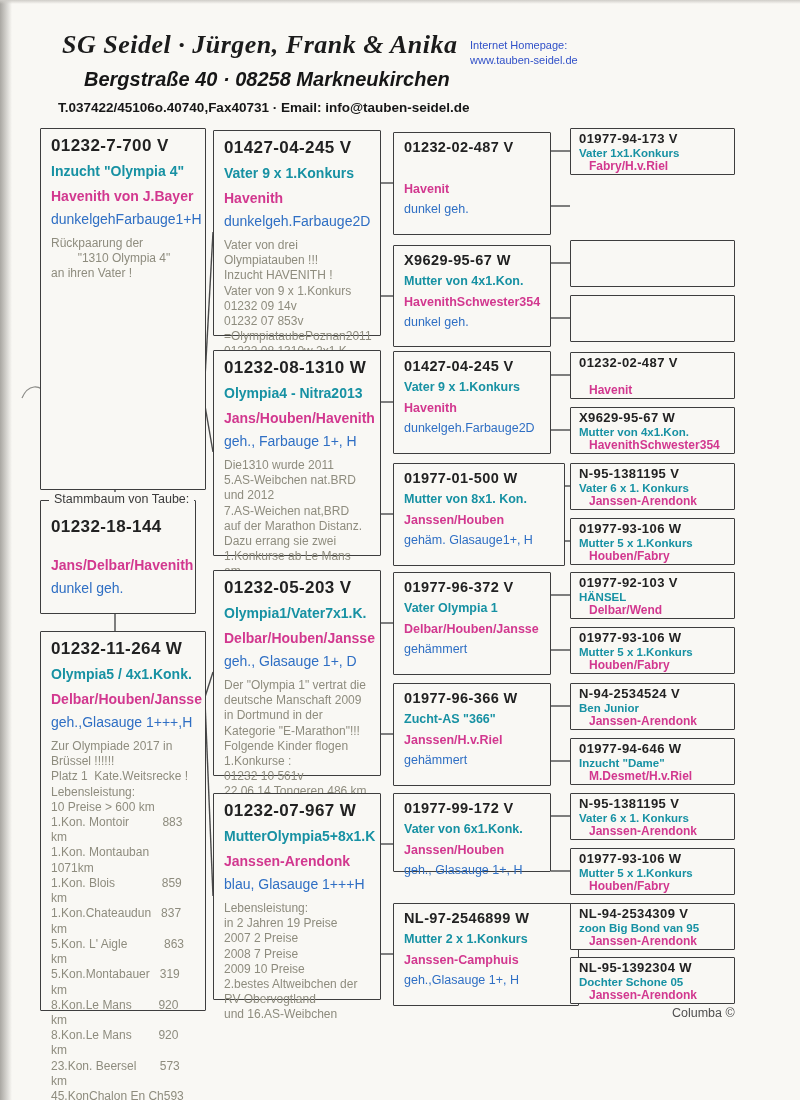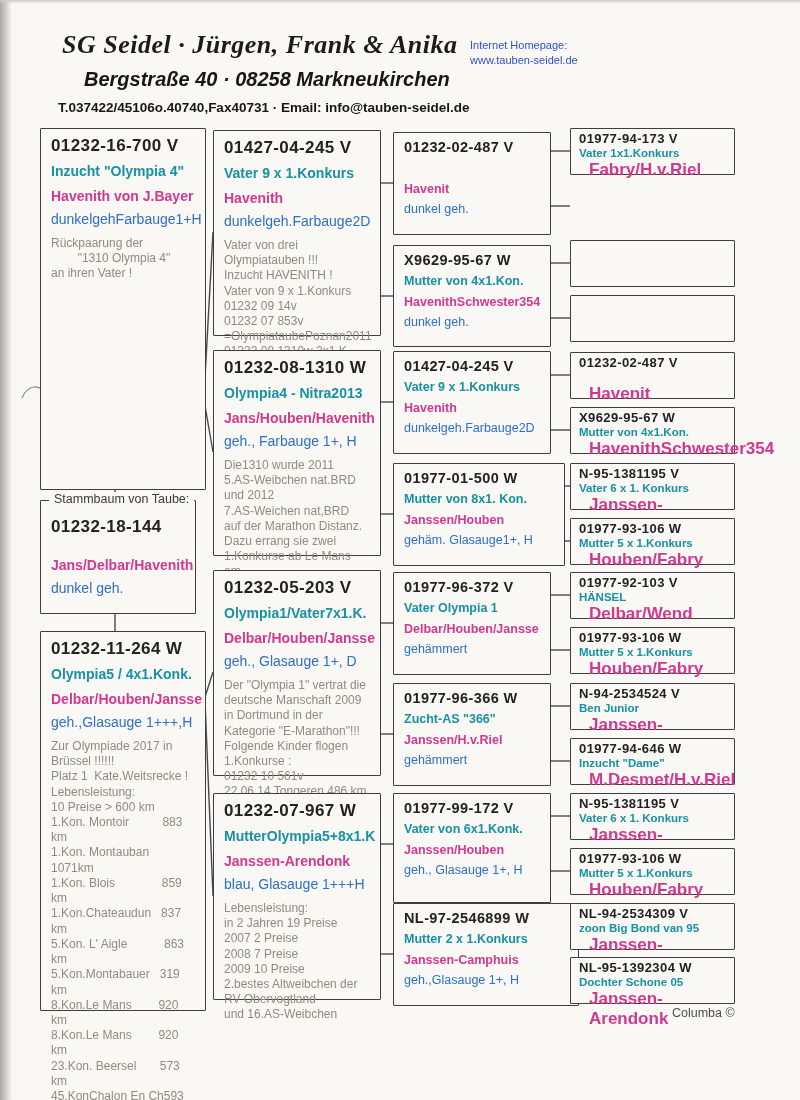--- a/index.html
+++ b/index.html
@@ -24,21 +24,21 @@
   .lg .ring{font-size:17px;margin-bottom:7px;}
   .md .ring{font-size:14.5px;margin-bottom:6px;}
   .sm .ring{font-size:13px;line-height:1.2;}
   .bname{font-weight:bold;color:#1791a3;min-height:1.2em;}
   .lg .bname{font-size:14px;margin-bottom:8px;}
   .md .bname{font-size:12.5px;margin-bottom:6px;}
   .sm .bname{font-size:11.5px;line-height:1.15;}
   .strain{font-weight:bold;color:#d2388f;}
   .lg .strain{font-size:14px;margin-bottom:7px;}
   .md .strain{font-size:12.5px;margin-bottom:6px;}
-  .sm .strain{font-size:17px;line-height:1.15;padding-left:10px;}
+  .sm .strain{font-size:12px;line-height:1.15;padding-left:10px;}
   .bdesc{color:#2f6fc4;}
   .lg .bdesc{font-size:14px;margin-bottom:9px;}
   .md .bdesc{font-size:12.5px;}
   .bnotes{color:#8e8c7e;font-size:12px;line-height:1.27;white-space:pre-wrap;}
   
   .subject{padding-top:16px;}
   .sub-label{position:absolute;top:-9px;left:8px;background:#f9f8f4;padding:0 5px;
     font-size:12.5px;color:#3a3a3a;white-space:nowrap;}
   #connector-svg{position:absolute;left:0;top:0;}
   #credit{position:absolute;left:672px;top:1006px;font-size:12.5px;color:#4f4f4f;text-align:center;}
@@ -88,21 +88,21 @@
         <path d="M551 761 H570"></path>
       <path d="M551 816 H570"></path>
         <path d="M551 871 H570"></path>
       <path d="M551 926 H570"></path>
         <path d="M551 980 H570"></path>
     </g>
     <path d="M22 398 C28 384 40 384 46 394 C50 401 58 399 63 392" stroke="#8a8a86" stroke-width="1.2" fill="none"></path>
   </svg>
 
   <div class="pbox lg" style="left:40px;top:128px;width:166px;height:362px">
-    <div class="ring">01232-16-700 V</div>
+    <div class="ring">01232-7-700 V</div>
     <div class="bname">Inzucht "Olympia 4"</div>
     <div class="strain">Havenith von J.Bayer</div>
     <div class="bdesc">dunkelgehFarbauge1+H</div>
     <div class="bnotes"><div>Rückpaarung der</div><div>        "1310 Olympia 4"</div><div>an ihren Vater !</div></div>
   </div>
 
   <div class="pbox lg subject" style="left:40px;top:500px;width:156px;height:114px">
     <span class="sub-label">Stammbaum von Taube:</span>
     <div class="ring" style="margin-bottom:20px">01232-18-144</div>
     <div class="strain">Jans/Delbar/Havenith</div>
@@ -175,21 +175,21 @@
     <div class="bname">Vater Olympia 1</div>
     <div class="strain">Delbar/Houben/Jansse</div>
     <div class="bdesc">gehämmert</div>
   </div>
   <div class="pbox md" style="left:393px;top:683px;width:158px;height:103px">
     <div class="ring">01977-96-366 W</div>
     <div class="bname">Zucht-AS "366"</div>
     <div class="strain">Janssen/H.v.Riel</div>
     <div class="bdesc">gehämmert</div>
   </div>
-  <div class="pbox md" style="left:393px;top:793px;width:158px;height:110px">
+  <div class="pbox md" style="left:393px;top:793px;width:158px;height:79px">
     <div class="ring">01977-99-172 V</div>
     <div class="bname">Vater von 6x1.Konk.</div>
     <div class="strain">Janssen/Houben</div>
     <div class="bdesc">geh., Glasauge 1+, H</div>
   </div>
   <div class="pbox md" style="left:393px;top:903px;width:186px;height:103px">
     <div class="ring">NL-97-2546899 W</div>
     <div class="bname">Mutter 2 x 1.Konkurs</div>
     <div class="strain">Janssen-Camphuis</div>
     <div class="bdesc">geh.,Glasauge 1+, H</div>

